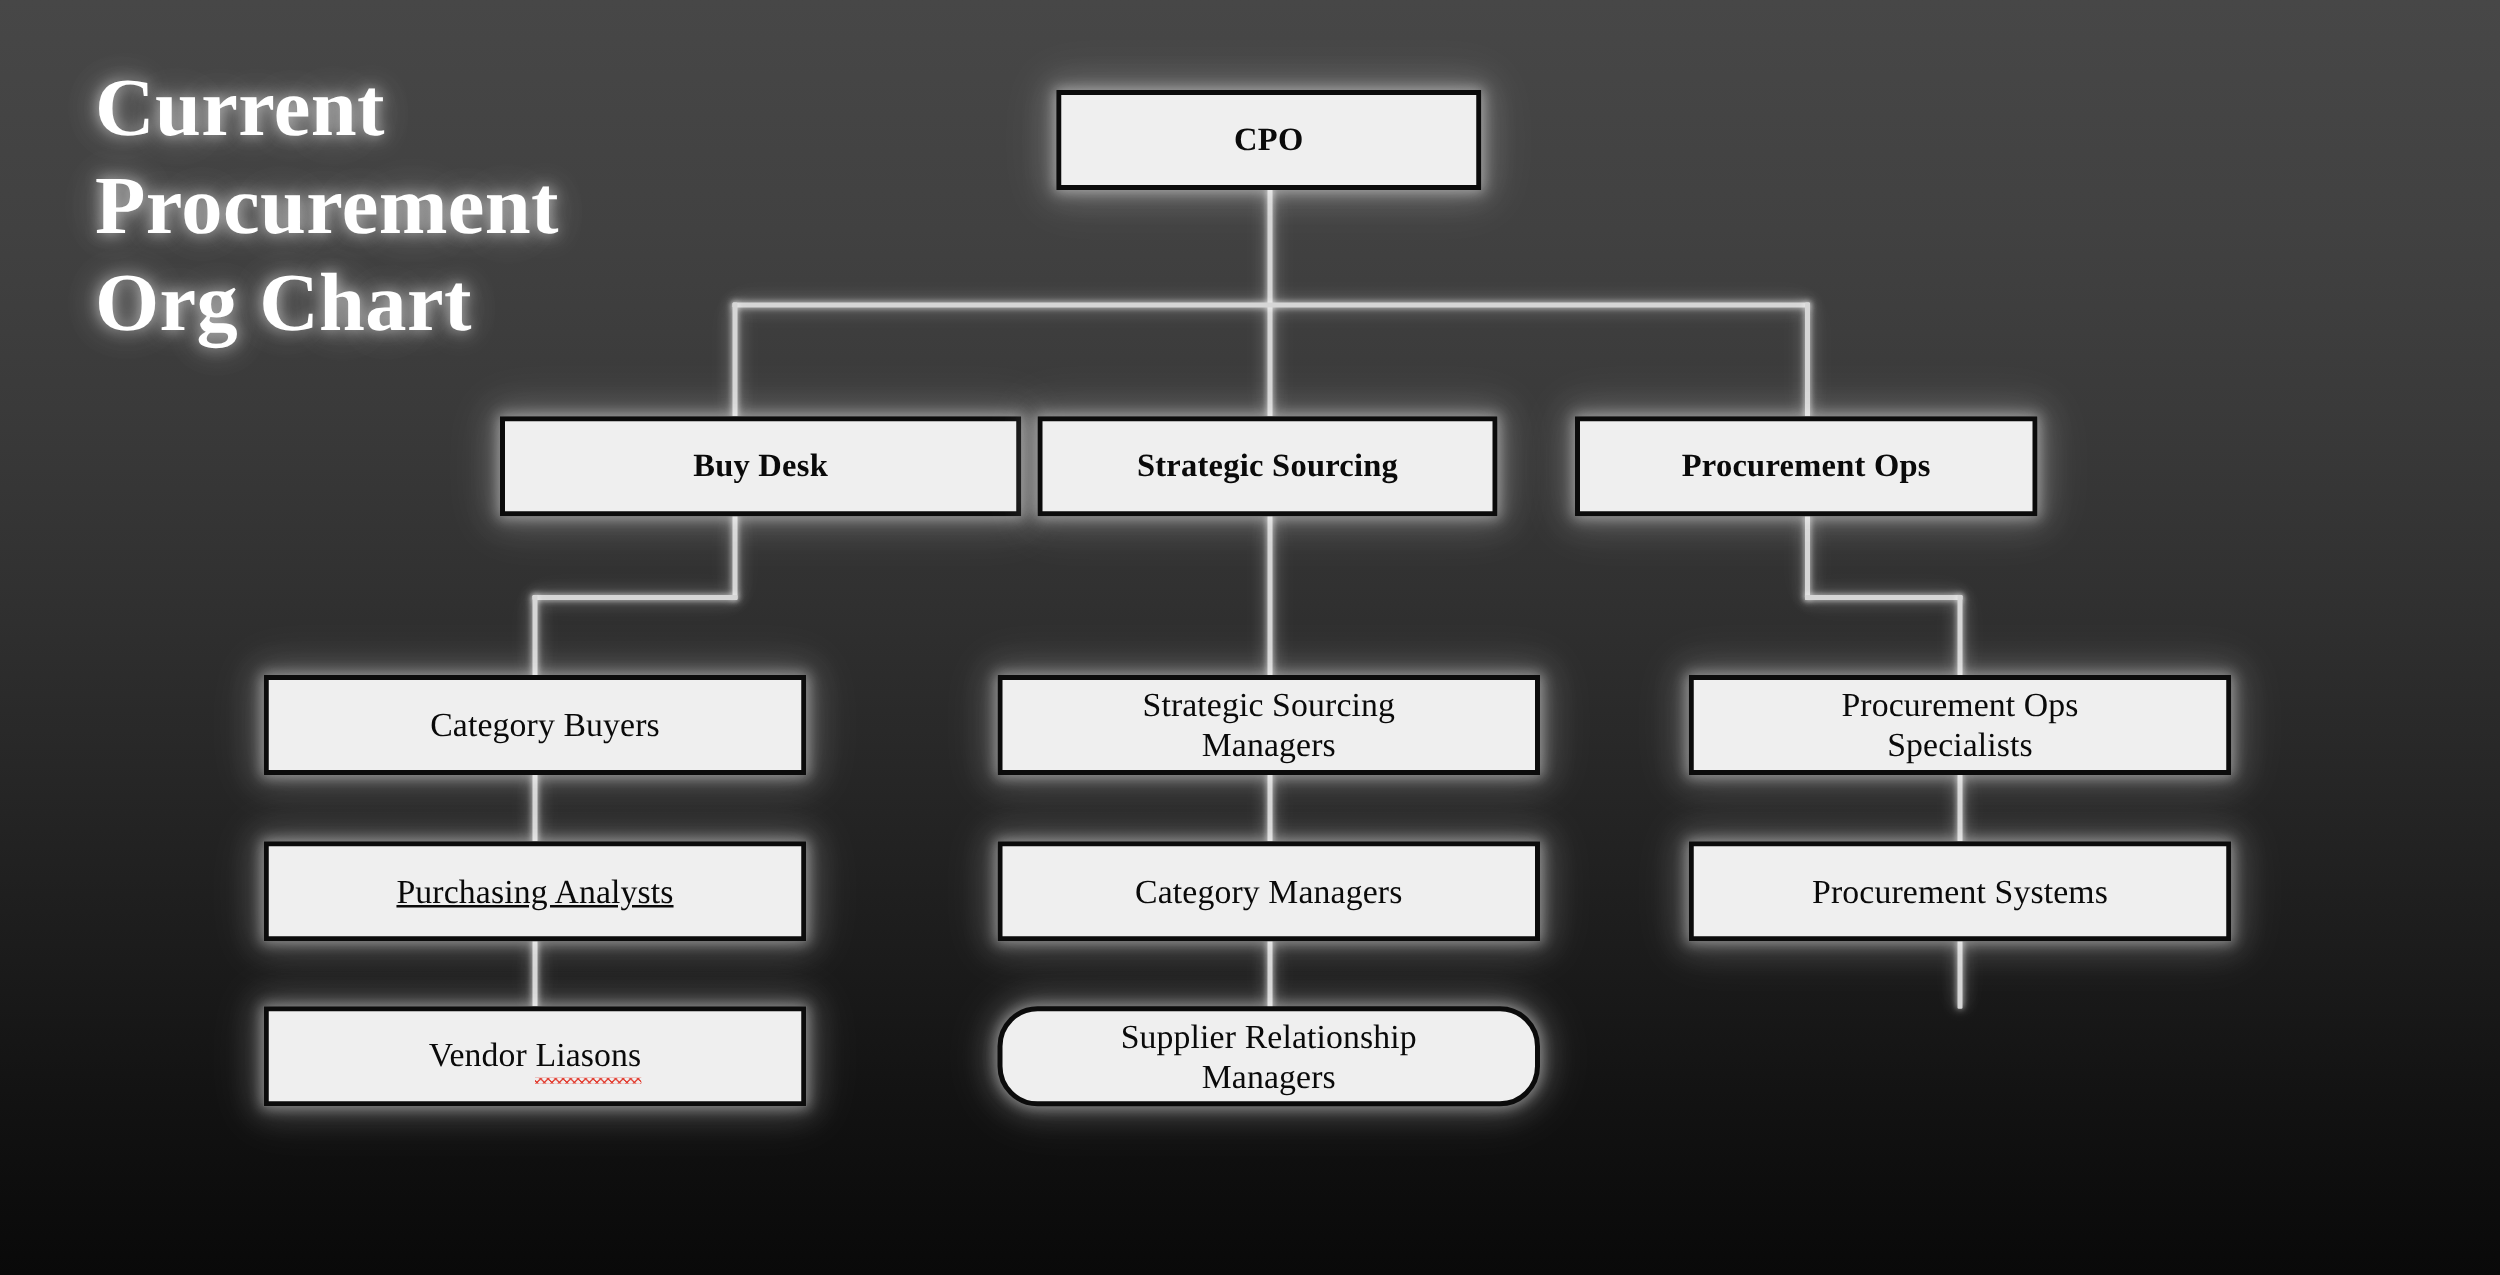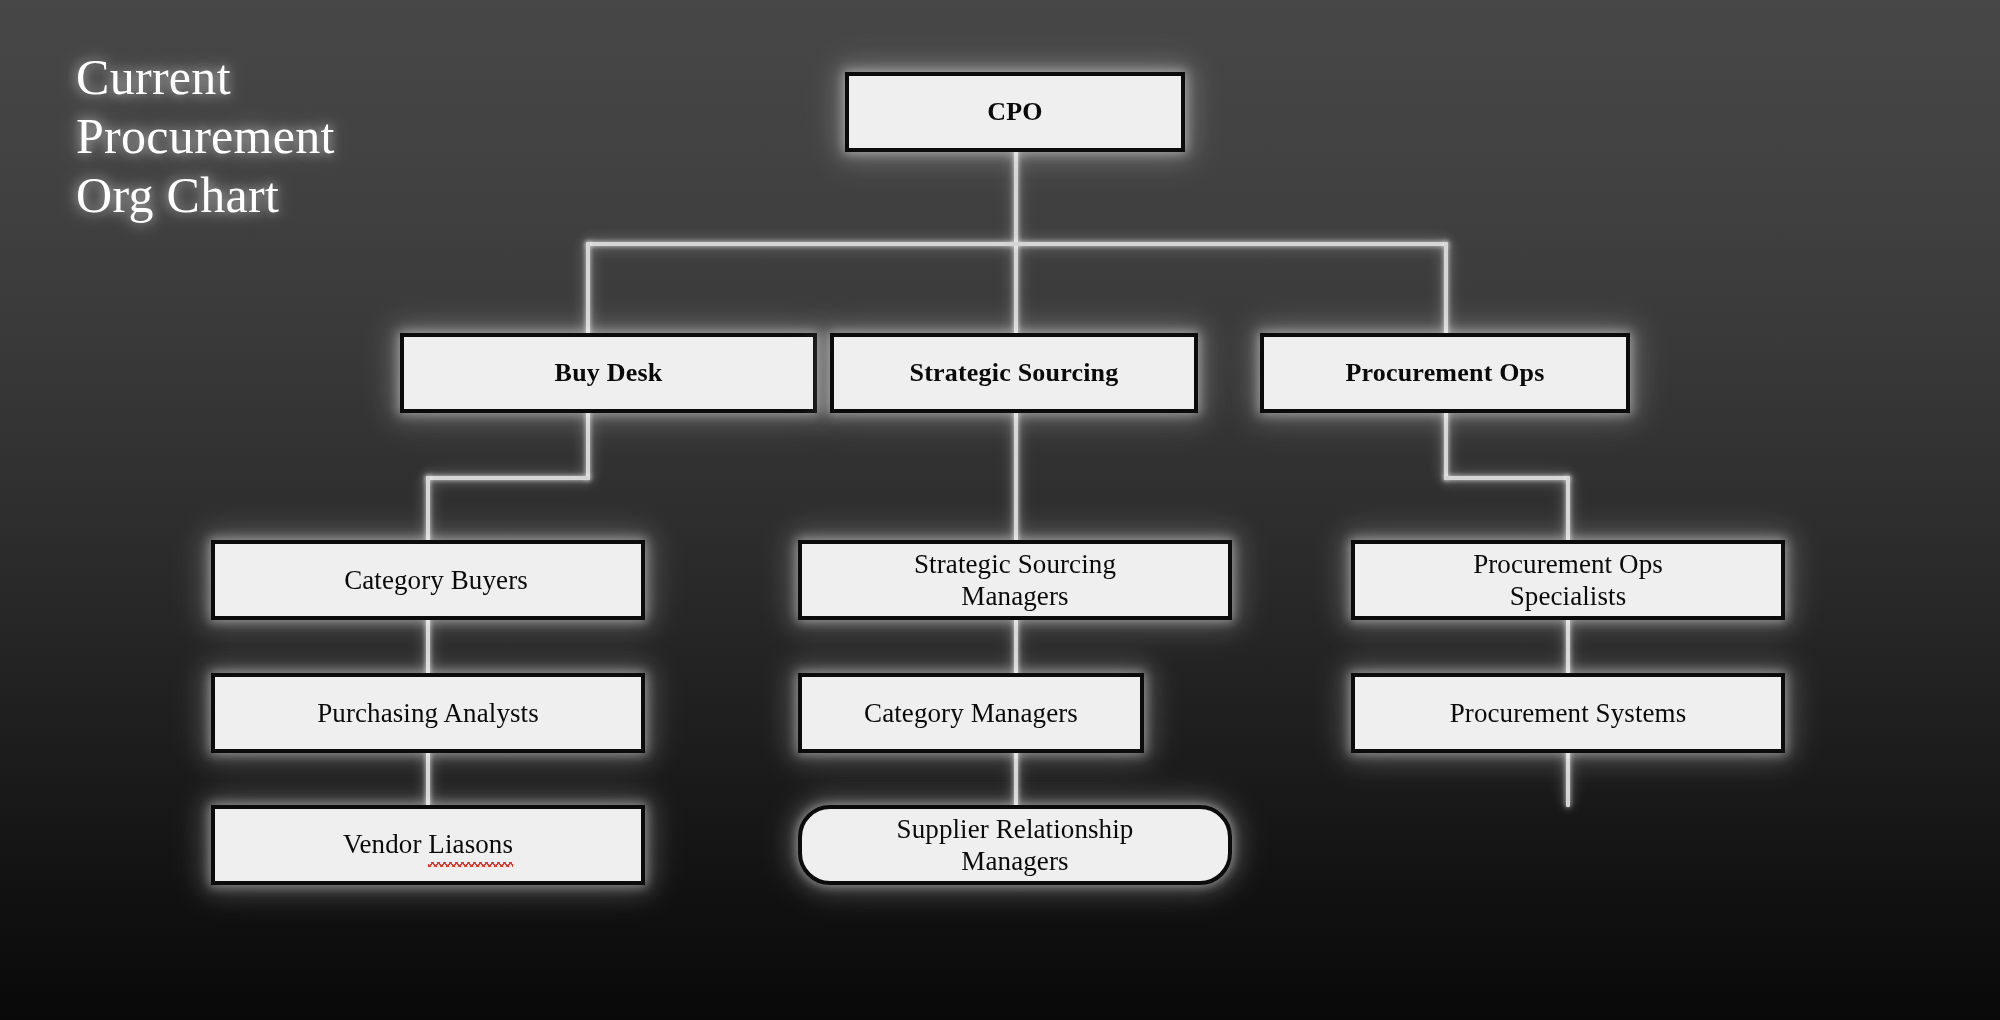--- a/index.html
+++ b/index.html
@@ -27,22 +27,22 @@
     -webkit-font-smoothing: antialiased;
   }
 
   
   #title {
     position: absolute;
     left: 76px;
     top: 48px;
     width: 470px;
     font-family: "Liberation Serif", "DejaVu Serif", serif;
-    font-weight: normal;
-    font-size: 50px;
+    font-weight: bold;
+    font-size: 66px;
     line-height: 1.18;
     color: #ffffff;
     letter-spacing: 0.3px;
     text-shadow:
       0 0 12px rgba(255,255,255,0.62),
       0 0 26px rgba(255,255,255,0.34),
       0 0 46px rgba(255,255,255,0.16);
     white-space: pre-line;
     pointer-events: none;
     user-select: none;
@@ -179,25 +179,25 @@
   <div class="node lvl-leaf" style="left:798px; top:540px; width:434px; height:80px;">
     <span class="label">Strategic Sourcing
 Managers</span>
   </div>
 
   <div class="node lvl-leaf" style="left:1351px; top:540px; width:434px; height:80px;">
     <span class="label">Procurement Ops
 Specialists</span>
   </div>
 
-  <div class="node lvl-leaf" style="left:211px; top:673px; width:434px; height:80px;">
+  <div class="node lvl-leaf" style="left:211px; top:673px; width:434px; height:80px;text-decoration:underline;">
     <span class="label">Purchasing Analysts</span>
   </div>
 
-  <div class="node lvl-leaf" style="left:798px; top:673px; width:346px; height:80px;">
+  <div class="node lvl-leaf" style="left:798px; top:673px; width:434px; height:80px;">
     <span class="label">Category Managers</span>
   </div>
 
   <div class="node lvl-leaf" style="left:211px; top:805px; width:434px; height:80px;">
     <span class="label"><span>Vendor </span><span class="misspell">Liasons</span></span>
   </div>
 
   <div class="node lvl-leaf" style="left:1351px; top:673px; width:434px; height:80px;">
     <span class="label">Procurement Systems</span>
   </div>

